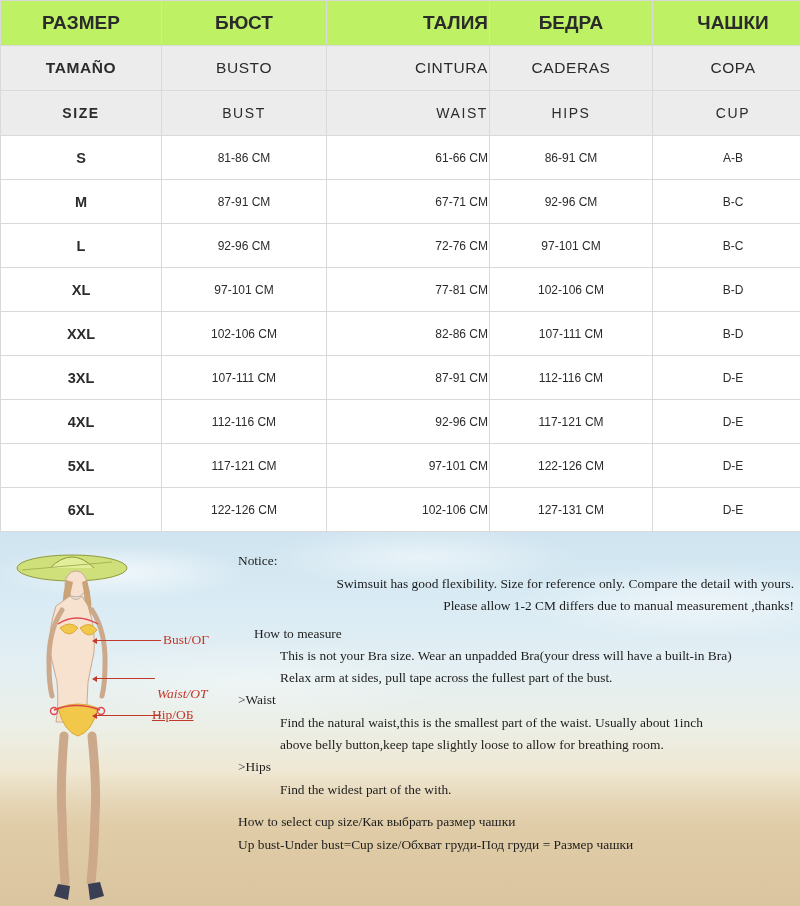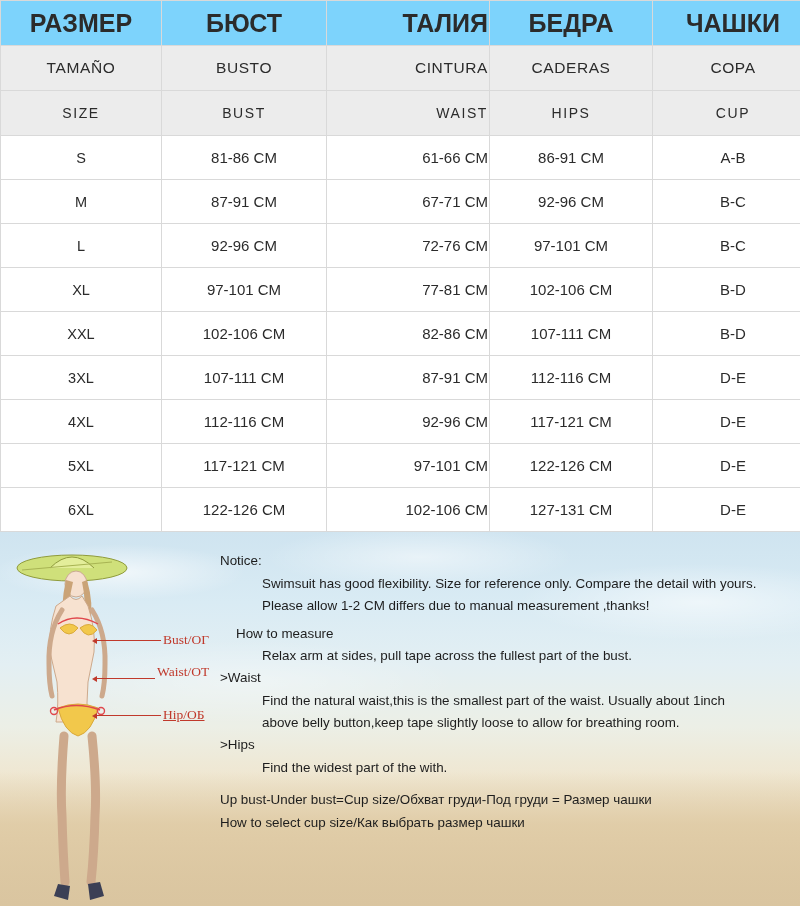--- a/index.html
+++ b/index.html
@@ -26,43 +26,43 @@
     table-layout: fixed;
   }
   .size-table td {
     border: 1px solid #d9d9d9;
     text-align: center;
     vertical-align: middle;
     color: #2b2b2b;
   }
   .size-table tr.head-1 td {
     height: 42px;
-    font-size: 25px;
+    font-size: 19px;
     font-weight: bold;
-    background: #7dd3fc;
+    background: #bef264;
   }
   .size-table tr.head-2 td,
   .size-table tr.head-3 td {
     height: 42px;
     font-size: 15.5px;
     background: #ececec;
     letter-spacing: 0.6px;
   }
   .size-table tr.head-3 td {
     font-size: 14px;
     letter-spacing: 1.6px;
   }
   .size-table tr.data td {
     height: 41px;
-    font-size: 15px;
+    font-size: 12px;
   }
   .size-table tr.data td.col-size {
     font-size: 14.5px;
   }
-  .size-table td.c0 { width: 158px; }
+  .size-table td.c0 { width: 158px; font-weight: bold; }
   .size-table td.c1 { width: 162px; }
   .size-table td.c2 { width: 160px; text-align: right; }
   .size-table td.c3 { width: 160px; }
   .size-table td.c4 { width: 158px; }
 
   
   .info-panel {
     position: relative;
     width: 800px;
     height: 390px;
@@ -105,51 +105,51 @@
   }
   .fig-label {
     position: absolute;
     font-size: 13.5px;
     color: #c0392b;
     font-family: "Liberation Serif", serif;
     white-space: nowrap;
     text-align: right;
   }
   .lbl-bust  { left: 163px; top: 92px; }
-  .lbl-waist { left: 157px; top: 124px; }
-  .lbl-hip   { left: 163px; top: 167px; text-decoration: underline; }
+  .lbl-waist { left: 157px; top: 146px; font-style: italic; }
+  .lbl-hip   { left: 152px; top: 167px; text-decoration: underline; }
   .arrow {
     position: absolute;
     height: 1px;
     background: #c0392b;
   }
   .arrow::after {
     content: "";
     position: absolute;
     left: -4px; top: -2.5px;
     border-top: 3px solid transparent;
     border-bottom: 3px solid transparent;
     border-right: 5px solid #c0392b;
   }
   .arr-bust  { left: 96px; top: 100px; width: 65px; }
   .arr-waist { left: 96px; top: 138px; width: 59px; }
   .arr-hip   { left: 96px; top: 175px; width: 65px; }
 
   .text-block {
     position: absolute;
-    left: 220px;
+    left: 238px;
     top: 18px;
     width: 556px;
     color: #1d1d1d;
-    font-family: Liberation Sans, sans-serif;
+    font-family: Liberation Serif, serif;
     font-size: 13.4px;
     line-height: 22px;
   }
   .t-head { margin: 0 0 1px 0; }
-  .t-ind  { margin: 0 0 0 42px; }
+  .t-ind  { margin: 0 0 0 42px; text-align: right; }
   .t-ind2 { margin: 0 0 0 42px; }
   .t-sub  { margin: 6px 0 0 16px; }
   .t-gap  { height: 10px; }
 </style>
 </head>
 <body>
 
 <div class="page">
 
   <table class="size-table">
@@ -287,28 +287,29 @@
       <div class="fig-label lbl-waist">Waist/ОТ</div>
       <div class="fig-label lbl-hip">Hip/ОБ</div>
     </div>
 
     <div class="text-block">
       <p class="t-head">Notice:</p>
       <p class="t-ind">Swimsuit has good flexibility. Size for reference only. Compare the detail with yours.</p>
       <p class="t-ind">Please allow 1-2 CM differs due to manual measurement ,thanks!</p>
 
       <p class="t-sub">How to measure</p>
+      <p class="t-ind2">This is not your Bra size. Wear an unpadded Bra(your dress will have a built-in Bra)</p>
       <p class="t-ind2">Relax arm at sides, pull tape across the fullest part of the bust.</p>
 
       <p class="t-head">&gt;Waist</p>
       <p class="t-ind2">Find the natural waist,this is the smallest part of the waist. Usually about  1inch</p>
       <p class="t-ind2">above belly button,keep tape slightly loose to allow for breathing room.</p>
 
       <p class="t-head">&gt;Hips</p>
       <p class="t-ind2">Find the widest part of the with.</p>
 
       <div class="t-gap"></div>
+      <p class="t-head">How to select cup size/Как выбрать размер чашки</p>
       <p class="t-head">Up bust-Under bust=Cup size/Обхват груди-Под груди = Размер чашки</p>
-      <p class="t-head">How to select cup size/Как выбрать размер чашки</p>
 
     </div>
   </div>
 </div>
 
 </body></html>

